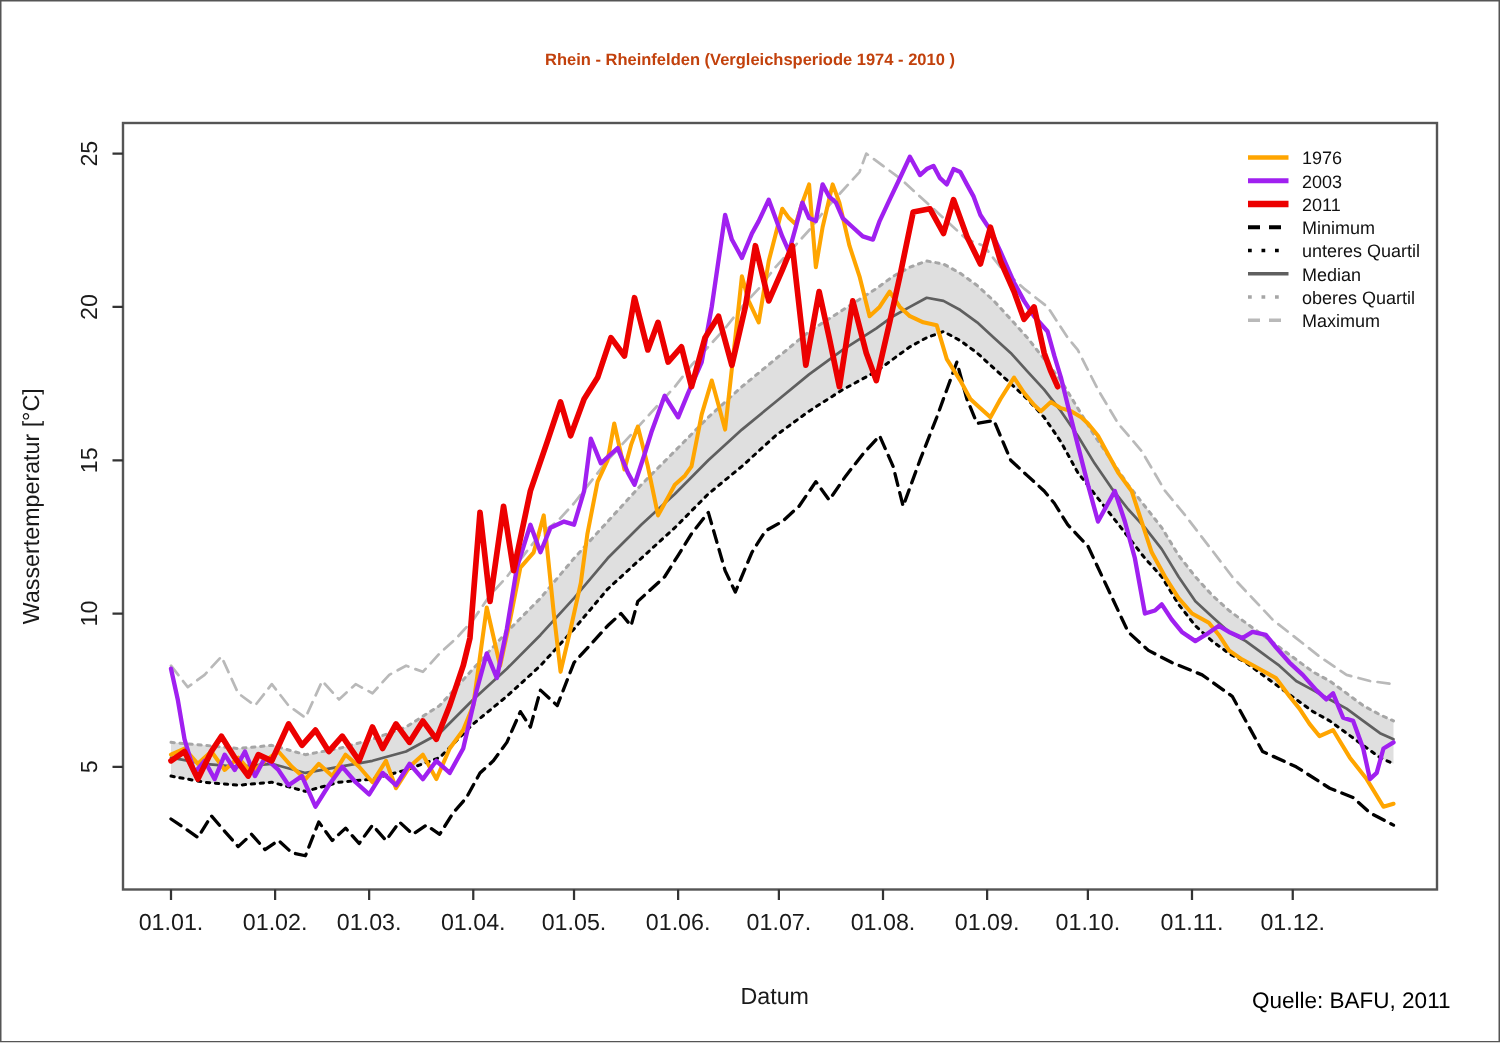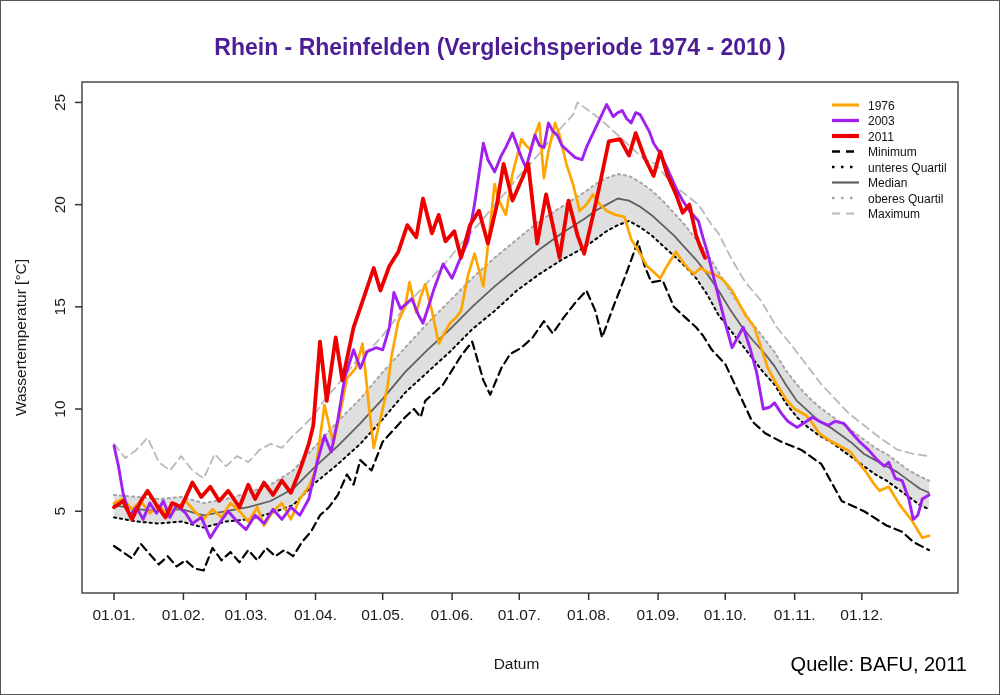--- a/index.html
+++ b/index.html
@@ -2,24 +2,24 @@
 <html><head>
 <meta charset="utf-8">
 <style>
   html,body{margin:0;padding:0;background:#fff;}
   .frame{
     position:relative;width:998px;height:693px;border:1px solid #555;
     background:#fff;font-family:"Liberation Sans", sans-serif;overflow:hidden;
   }
   .title{
     position:absolute;top:33px;left:0;width:100%;text-align:center;
-    font-size:23px;font-weight:bold;color:#4c1d95;letter-spacing:0px;
+    font-size:11px;font-weight:bold;color:#c2410c;letter-spacing:0px;
   }
   .source{
-    position:absolute;right:32px;bottom:18px;font-size:20px;color:#000;
+    position:absolute;right:32px;bottom:18px;font-size:15px;color:#000;
   }
   svg{position:absolute;top:0;left:0;}
   text{font-family:"Liberation Sans", sans-serif;}
 </style>
 </head>
 <body>
 
 <div class="frame">
   <div class="title">Rhein - Rheinfelden (Vergleichsperiode 1974 - 2010 )</div>
   <svg id="chart" width="998" height="693" viewBox="0 0 998 693">

